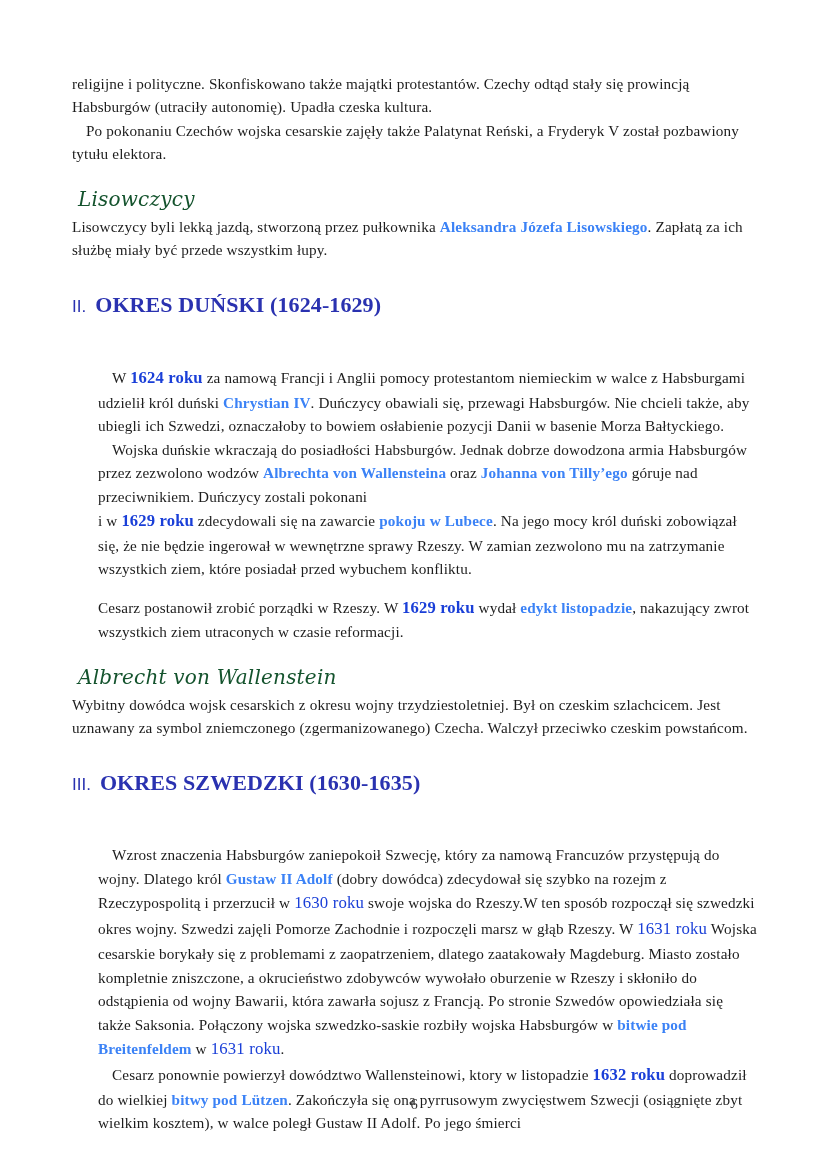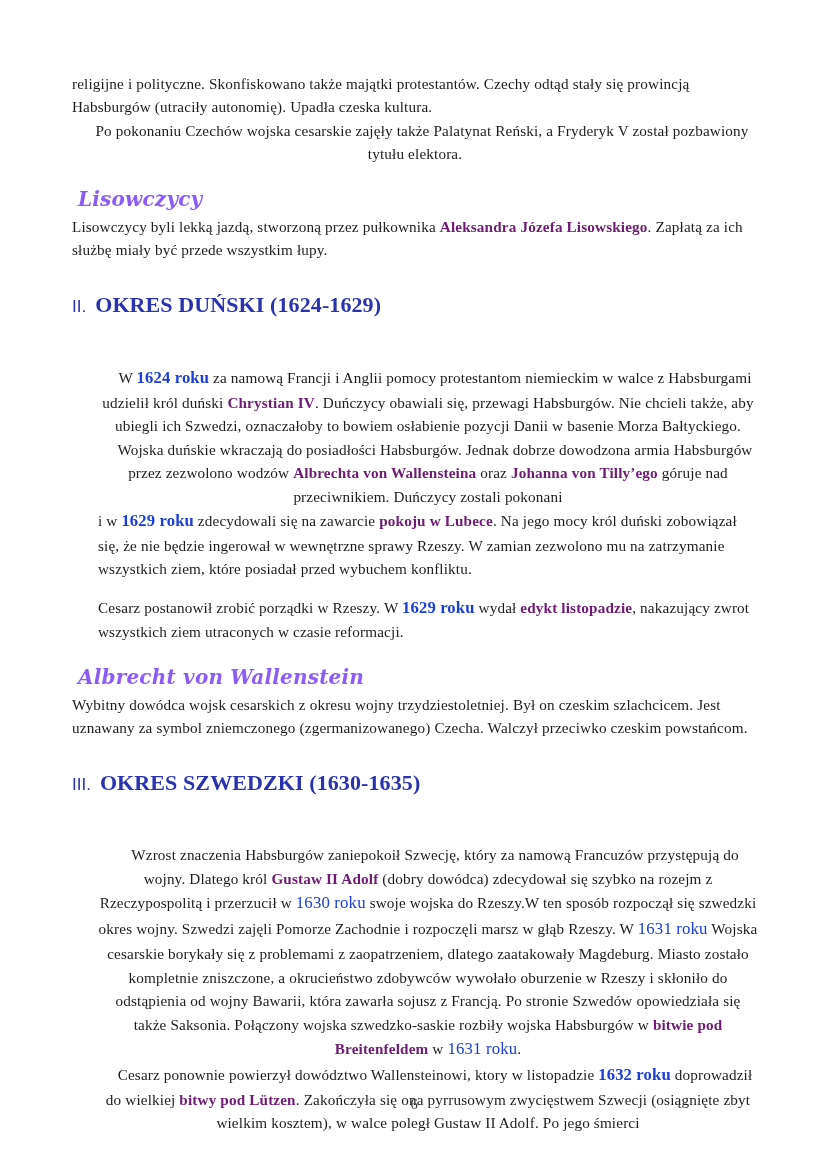--- a/index.html
+++ b/index.html
@@ -31,39 +31,38 @@
   p.body {
     font-size: 15.2px;
     line-height: 1.545;
     margin: 0;
     color: #1c1c1c;
     text-align: left;
     letter-spacing: 0.01em;
   }
   p.body.indent {
     text-indent: 14px;
-    text-align: center;
   }
   p.spacer-top { margin-top: 14px; }
 
   
   .section-body {
     margin-left: 26px;
     width: 660px;
     margin-top: 48px;
   }
   .section-body p.body { width: 100%; }
 
   
   h3.script-heading {
     font-family: "DejaVu Serif", "Liberation Serif", serif;
     font-style: italic;
-    font-weight: bold;
+    font-weight: normal;
     font-size: 20px;
-    color: #8b5cf6;
+    color: #14532d;
     margin: 22px 0 5px 6px;
     letter-spacing: 0.2px;
     line-height: 1.1;
   }
 
   
   h2.section-heading {
     margin: 30px 0 8px 0;
     display: flex;
     align-items: baseline;
@@ -80,21 +79,21 @@
     font-family: "Liberation Serif", "DejaVu Serif", serif;
     font-weight: bold;
     font-size: 22px;
     color: #2a32b0;
     letter-spacing: 0.1px;
   }
 
   
   b.strong {
     font-weight: bold;
-    color: #701a75;
+    color: #3b82f6;
   }
   span.date {
     color: #1a3fd8;
     font-size: 16.6px;
     font-weight: bold;
   }
   span.date.thin {
     font-weight: normal;
     font-size: 16.8px;
   }

